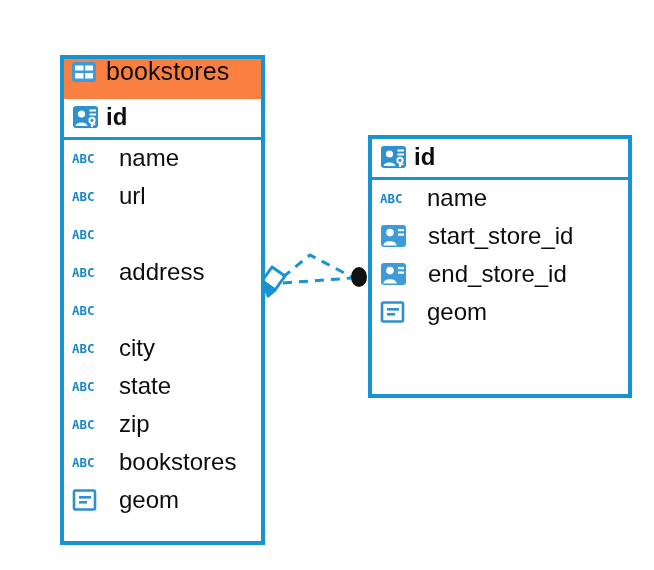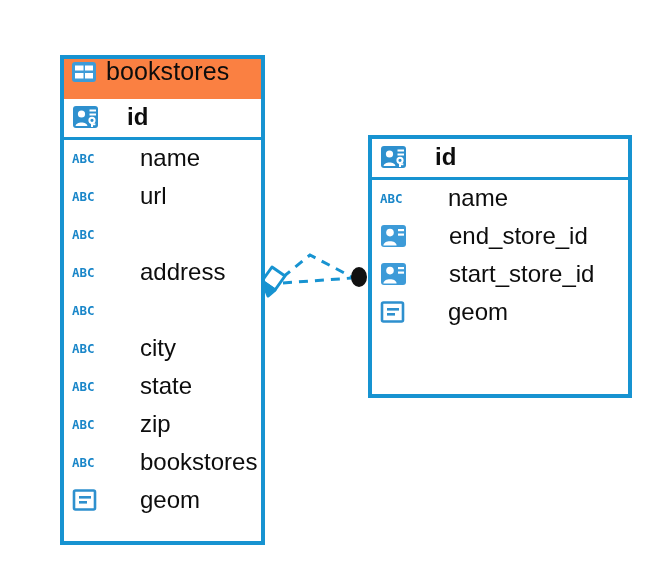--- a/index.html
+++ b/index.html
@@ -51,21 +51,20 @@
   }
 
   .field-list { padding: 0; }
 
   .field {
     display: flex;
     align-items: center;
     box-sizing: border-box;
     padding: 2px 8px 4px 8px;
     height: 38px;
-    gap: 21px;
   }
 
   .field-label {
     font-size: 24px;
     color: #0d0d0d;
     white-space: nowrap;
     margin-left: 21px;
   }
   .field-label.pk {
     font-weight: bold;
@@ -272,34 +271,34 @@
       <div class="field">
         <span class="icon">
           <svg width="27" height="26" viewBox="0 0 27 26">
             <rect x="1" y="2" width="25" height="22" rx="3" fill="#3D9BD8"></rect>
             <circle cx="10" cy="9.6" r="3.8" fill="#ffffff"></circle>
             <path d="M 3.4 22.5 C 3.4 16.8 16.6 16.8 16.6 22.5 Z" fill="#ffffff"></path>
             <rect x="18" y="6" width="6" height="2.2" fill="#ffffff"></rect>
             <rect x="18" y="10.5" width="6" height="2.2" fill="#ffffff"></rect>
           </svg>
         </span>
-        <span class="field-label">end_store_id</span>
+        <span class="field-label">start_store_id</span>
       </div>
 
       <div class="field">
         <span class="icon">
           <svg width="27" height="26" viewBox="0 0 27 26">
             <rect x="1" y="2" width="25" height="22" rx="3" fill="#3D9BD8"></rect>
             <circle cx="10" cy="9.6" r="3.8" fill="#ffffff"></circle>
             <path d="M 3.4 22.5 C 3.4 16.8 16.6 16.8 16.6 22.5 Z" fill="#ffffff"></path>
             <rect x="18" y="6" width="6" height="2.2" fill="#ffffff"></rect>
             <rect x="18" y="10.5" width="6" height="2.2" fill="#ffffff"></rect>
           </svg>
         </span>
-        <span class="field-label">start_store_id</span>
+        <span class="field-label">end_store_id</span>
       </div>
 
       <div class="field">
         <span class="icon">
           <svg width="26" height="24" viewBox="0 0 26 24">
             <rect x="2" y="2.5" width="21" height="19" rx="1.5" fill="#ffffff" stroke="#2E90CE" stroke-width="2.6"></rect>
             <rect x="7" y="8" width="12" height="2.6" fill="#2E90CE"></rect>
             <rect x="7" y="13" width="8" height="2.6" fill="#2E90CE"></rect>
           </svg>
         </span>

